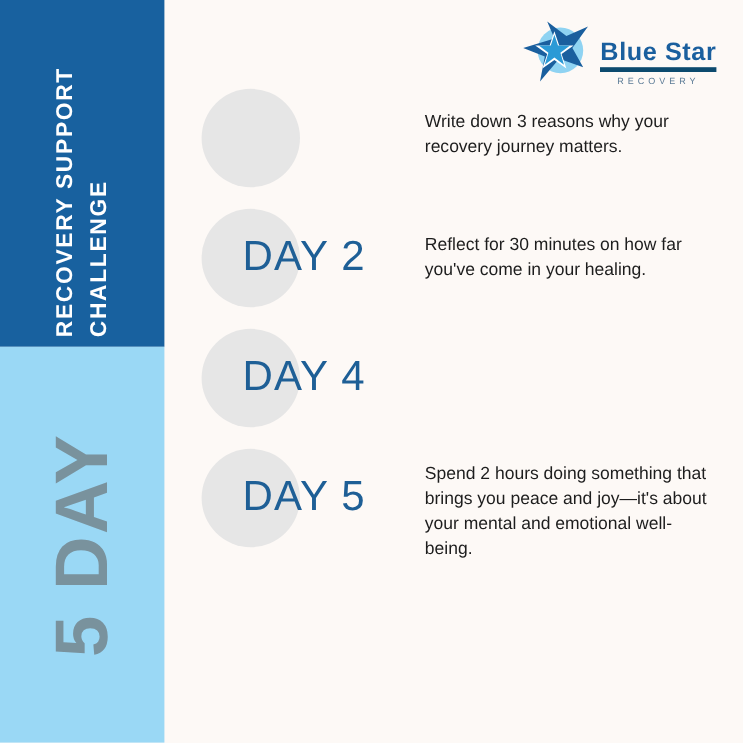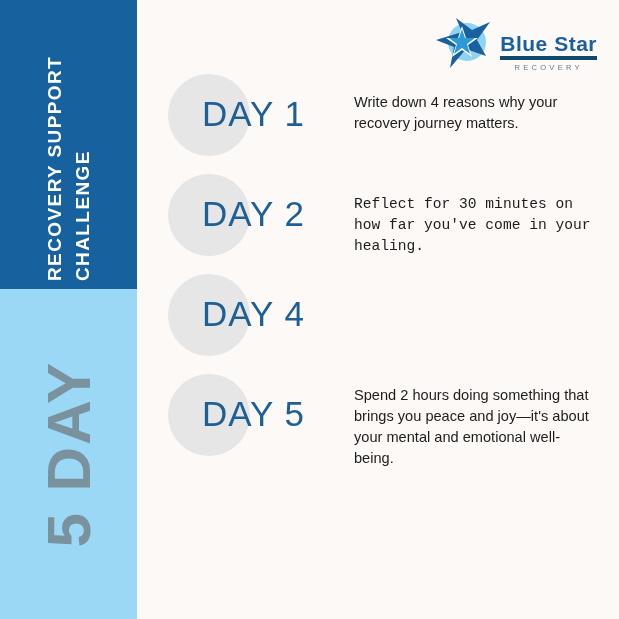--- a/index.html
+++ b/index.html
@@ -176,21 +176,21 @@
   }
   .desc {
     position: absolute;
     left: 186px;
     top: 18px;
     width: 244px;
     color: #1d1d1d;
     font-size: 14.6px;
     line-height: 21px;
   }
-  .row-2 .desc, .row-3 .desc { top: 20px; font-family: Liberation Mono, monospace; }
+  .row-2 .desc, .row-3 .desc { top: 20px; }
   .row-5 .desc { top: 11px; }
 </style>
 </head>
 <body>
 
 <div class="poster">
 
   <div class="left-band">
     <div class="band-top"></div>
     <div class="band-bottom"></div>
@@ -215,22 +215,21 @@
     <div class="logo-text">
       <div class="logo-title">Blue Star</div>
       <div class="logo-sub">RECOVERY</div>
     </div>
   </div>
 
   <div class="rows">
 
     <div class="row row-1">
       <div class="circle"></div>
-      <div class="day-label">DAY 1</div>
-      <div class="desc">Write down 4 reasons why your recovery journey matters.</div>
+      <div class="desc">Write down 3 reasons why your recovery journey matters.</div>
     </div>
 
     <div class="row row-2">
       <div class="circle"></div>
       <div class="day-label">DAY 2</div>
       <div class="desc">Reflect for 30 minutes on how far you've come in your healing.</div>
     </div>
 
 
     <div class="row row-4">

